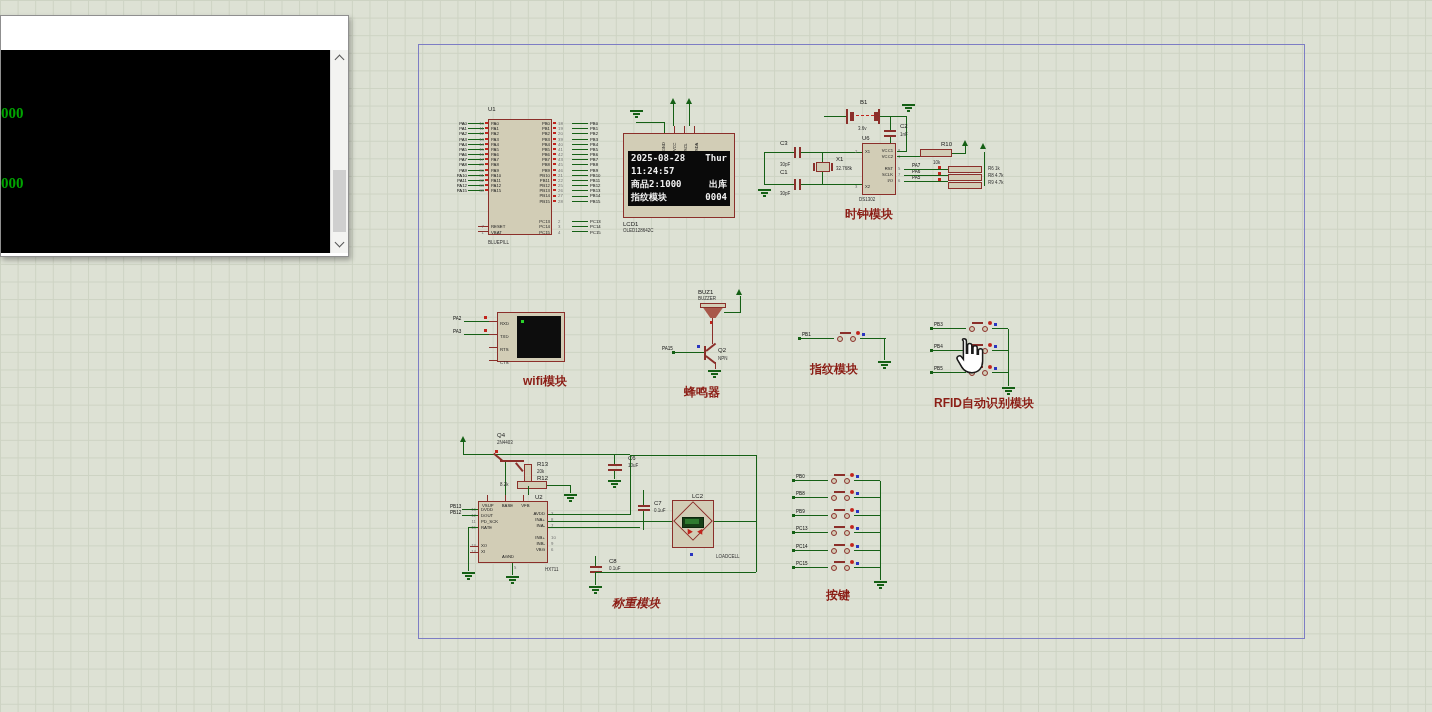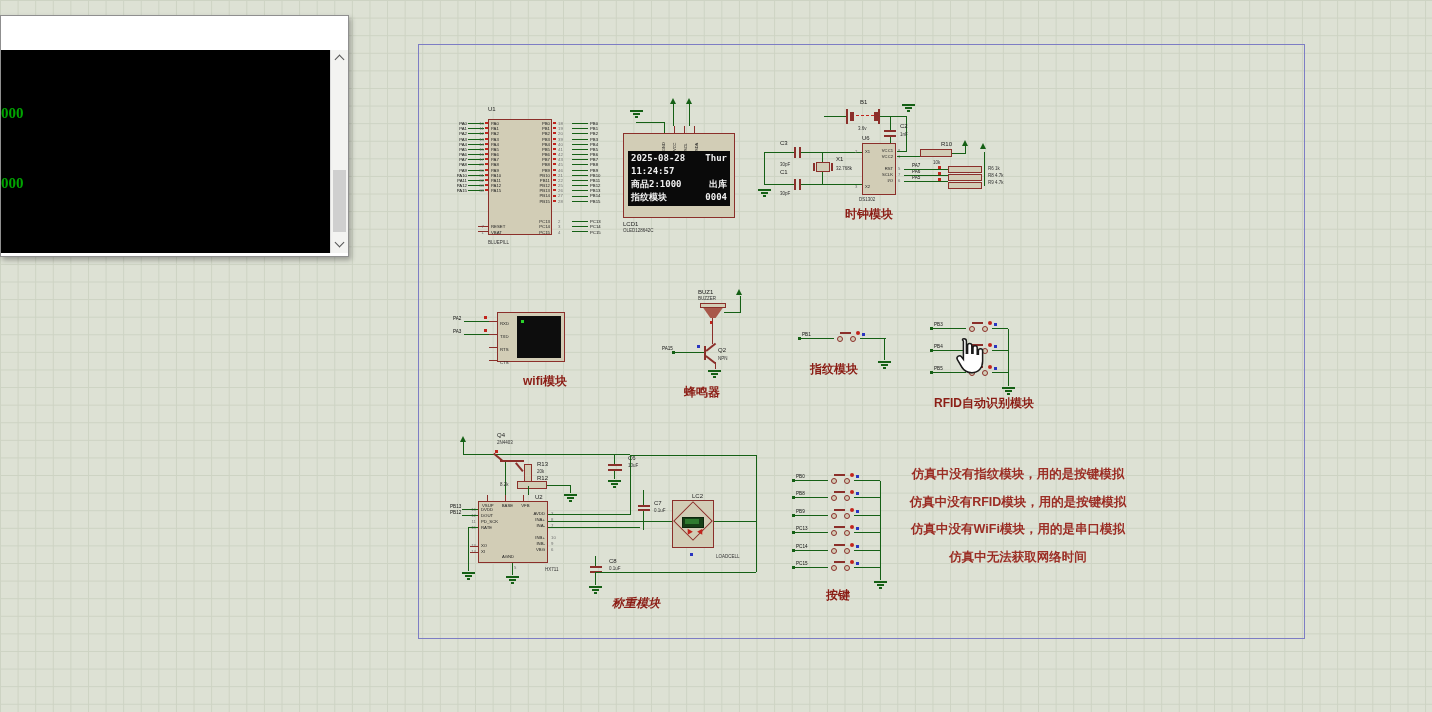--- a/index.html
+++ b/index.html
@@ -731,27 +731,20 @@
       </div>
     <div class="wg" style="left:880px;top:481px;width:1px;height:99px;"></div>
     <div class="gnd a" style="left:874px;top:581px;">
         <span class="g1"></span>
         <span class="g2"></span>
         <span class="g3"></span>
       </div>
     <div class="mod" style="left:826px;top:587px;">按键</div>
   </div>
 
-  <div class="a" style="left:893px;top:466px;width:250px;">
-
-  <span class="note">仿真中没有指纹模块，用的是按键模拟</span>
-      <span class="note">仿真中没有RFID模块，用的是按键模拟</span>
-      <span class="note">仿真中没有WiFi模块，用的是串口模拟</span>
-      <span class="note">仿真中无法获取网络时间</span>
-    </div>
 
   <div class="term">
     <div class="a" style="left:0;top:34px;width:329px;height:203px;background:#000;">
       <span class="tl" style="left:0;top:55px;">000</span>
       <span class="tl" style="left:0;top:125px;">000</span>
     </div>
     <div class="a" style="right:0;top:34px;width:17px;height:203px;background:#f3f3f1;border-left:1px solid #dcdcdc;">
       <div class="a" style="left:0;top:0;width:17px;height:17px;">
           <div class="chv" style="transform:rotate(45deg);"></div>
         </div>

